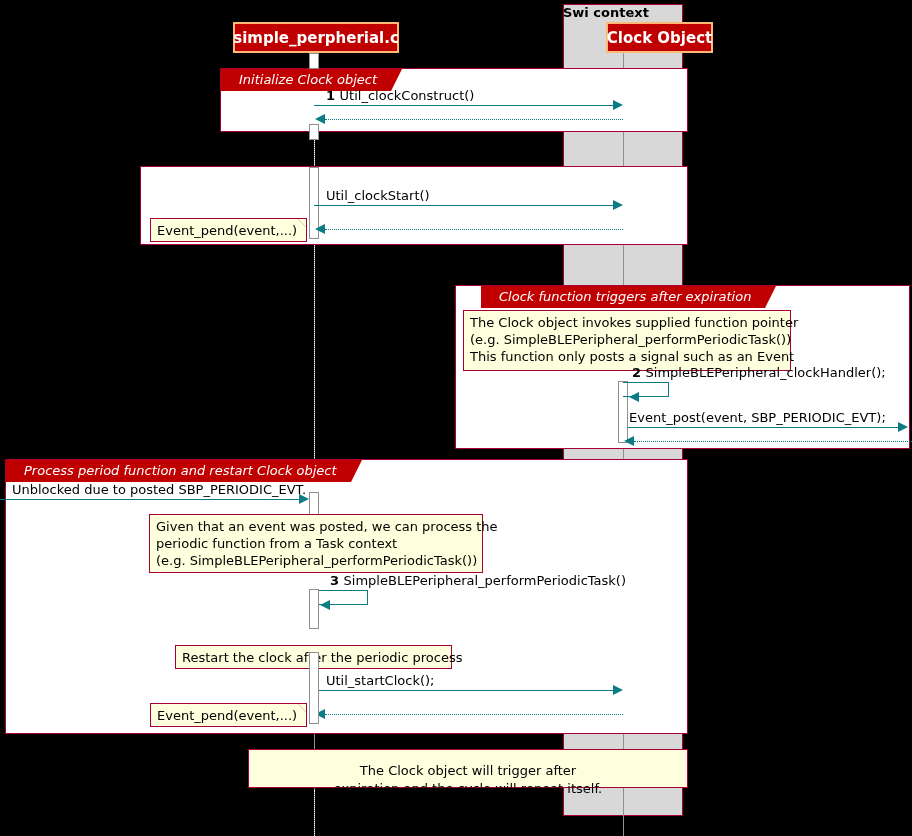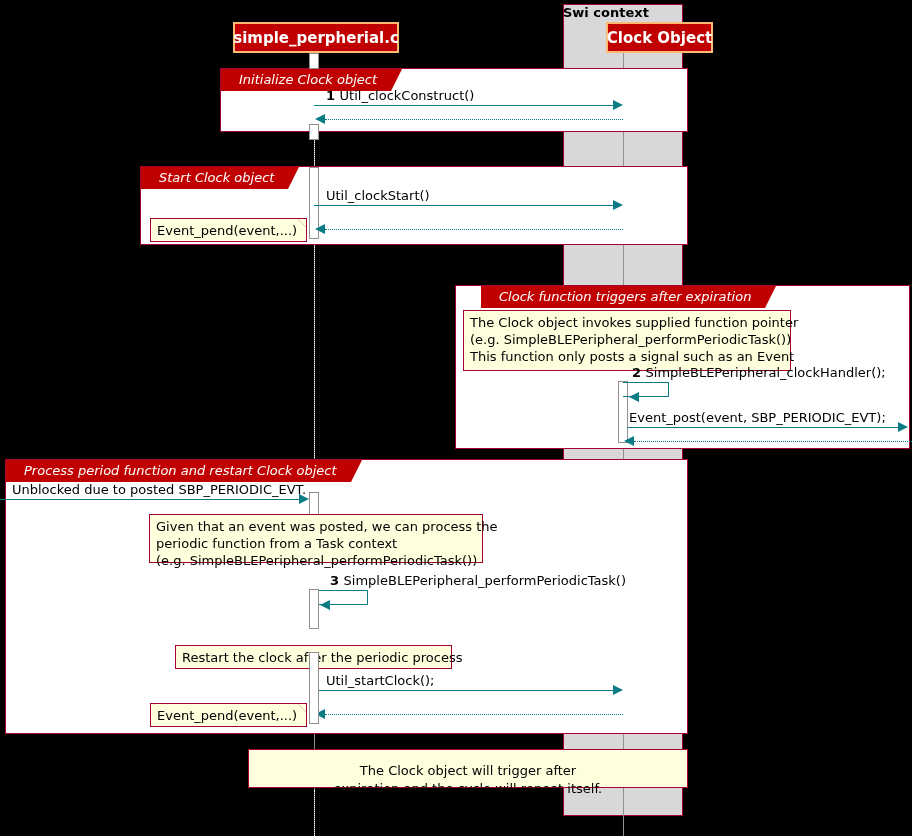--- a/index.html
+++ b/index.html
@@ -169,21 +169,20 @@
     <span class="msg-num">1 </span>
     <span>Util_clockConstruct()</span>
   </div>
   <div class="arrow-line" style="left:314px;top:105px;width:304px;"></div>
   <div class="arrow-head right" style="left:613px;top:100px;"></div>
 
   <div class="arrow-line dotted" style="left:325px;top:119px;width:298px;"></div>
   <div class="arrow-head left" style="left:315px;top:114px;"></div>
 
   <div class="group" style="left:140px;top:166px;width:548px;height:79px;"></div>
-  <div class="group-tab" style="left:141px;top:167px;">Start Clock object</div>
 
   <div class="activation" style="left:309px;top:167px;height:72px;"></div>
 
   <div class="msg-label" style="left:326px;top:188px;">Util_clockStart()</div>
   <div class="arrow-line" style="left:314px;top:205px;width:304px;"></div>
   <div class="arrow-head right" style="left:613px;top:200px;"></div>
 
   <div class="arrow-line dotted" style="left:325px;top:229px;width:298px;"></div>
   <div class="arrow-head left" style="left:315px;top:224px;"></div>
 
@@ -214,21 +213,21 @@
 
   <div class="group" style="left:5px;top:459px;width:683px;height:275px;"></div>
   <div class="group-tab" style="left:6px;top:460px;">Process period function and restart Clock object</div>
 
   <div class="msg-label" style="left:12px;top:482px;">Unblocked due to posted SBP_PERIODIC_EVT.</div>
   <div class="arrow-line" style="left:0px;top:499px;width:304px;"></div>
   <div class="arrow-head right" style="left:299px;top:494px;"></div>
 
   <div class="activation" style="left:309px;top:492px;height:28px;"></div>
 
-  <div class="note" style="left:149px;top:514px;width:334px;height:49px;">Given that an event was posted, we can process the
+  <div class="note" style="left:149px;top:514px;width:334px;height:59px;">Given that an event was posted, we can process the
 periodic function from a Task context
 (e.g. SimpleBLEPeripheral_performPeriodicTask())</div>
 
   <div class="msg-label" style="left:330px;top:573px;">
     <span class="msg-num">3 </span>
     <span>SimpleBLEPeripheral_performPeriodicTask()</span>
   </div>
   <div class="self-loop" style="left:314px;top:590px;width:54px;height:15px;"></div>
   <div class="arrow-head left" style="left:320px;top:600px;"></div>
 

